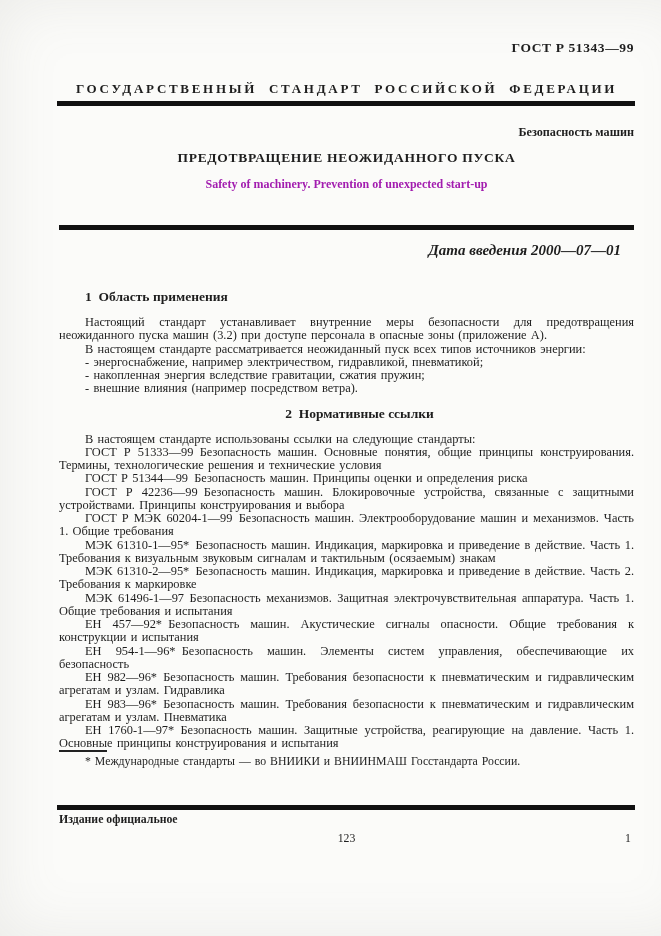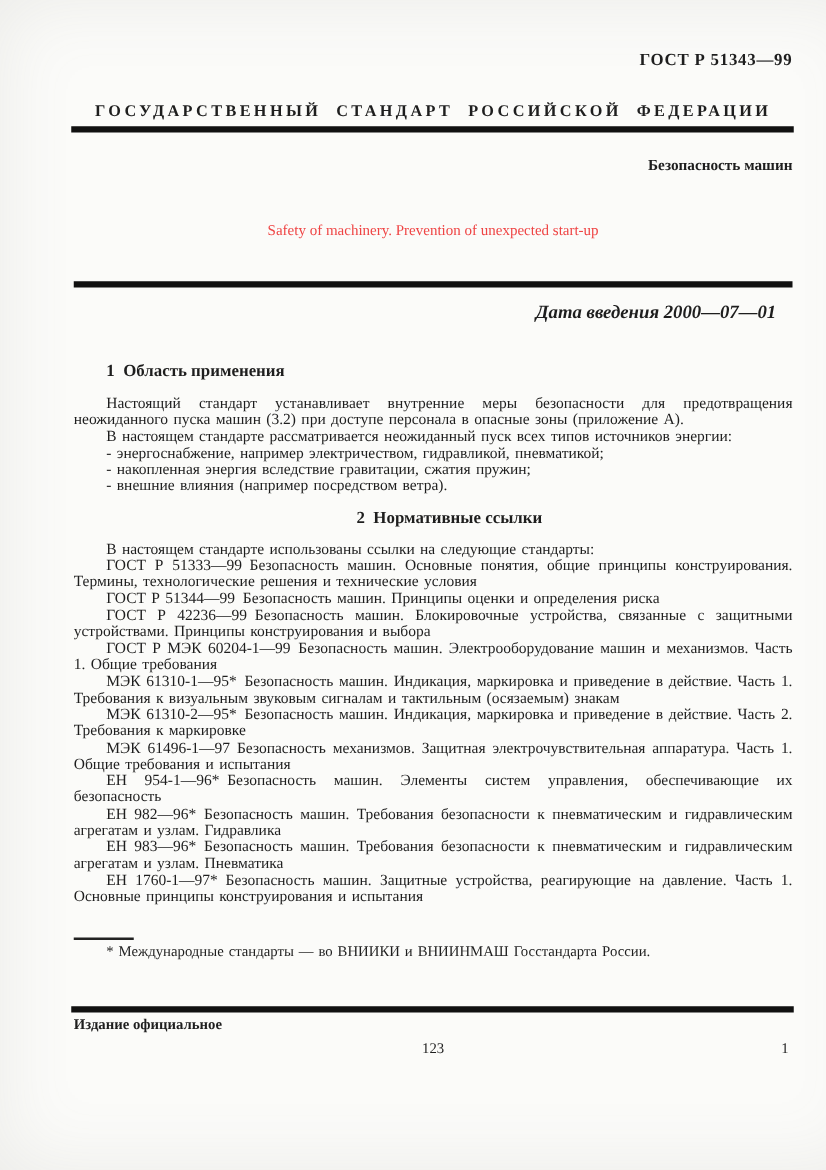--- a/index.html
+++ b/index.html
@@ -13,21 +13,21 @@
     color:#1e1e1e;
     overflow:hidden;
     padding-left:36px;
   }
   .rule{position:absolute;background:#111;height:4.5px;}
   .doc-number{position:absolute;top:40px;right:63px;font-size:13.5px;font-weight:bold;letter-spacing:0.6px;}
   .org-header{position:absolute;top:81px;left:57px;right:61px;text-align:center;font-size:13px;font-weight:bold;letter-spacing:2.7px;word-spacing:6px;white-space:nowrap;}
   .rule-top{top:101px;left:57px;right:62px;}
   .subject{position:absolute;top:125px;left:59px;right:63px;text-align:right;font-size:12.2px;font-weight:bold;}
   .title-ru{position:absolute;top:150px;left:59px;right:63px;text-align:center;font-size:13.5px;font-weight:bold;letter-spacing:0.7px;}
-  .title-en{position:absolute;top:177px;left:59px;right:63px;text-align:center;font-size:12px;color:#ef4444;}
+  .title-en{position:absolute;top:177px;left:59px;right:63px;text-align:center;font-size:12px;color:#a21caf;font-weight:bold;}
   .rule-mid{top:225px;left:59px;right:63px;}
   .date-line{position:absolute;top:242px;right:76px;font-size:15px;font-weight:bold;font-style:italic;}
   .main{position:absolute;top:289px;left:59px;right:63px;}
   .sec-heading{font-size:13.5px;font-weight:bold;line-height:16px;margin:0 0 11px 0;padding-left:26px;}
   .sec-heading.second{margin-top:10px;text-align:center;}
   .main p{font-size:12.4px;line-height:13.25px;text-align:justify;text-indent:26px;margin:0;word-spacing:1.2px;}
   .footnote-rule{position:absolute;top:750px;left:59px;width:48px;height:1.8px;background:#222;}
   .footnote{position:absolute;top:755px;left:59px;right:63px;font-size:11.8px;line-height:13.2px;text-indent:26px;margin:0;word-spacing:1px;}
   .rule-bottom{top:805px;left:57px;right:62px;}
   .edition{position:absolute;top:812px;left:59px;font-size:11.8px;font-weight:bold;}
@@ -38,20 +38,21 @@
 <body>
 
 <div class="page">
 
   <div class="doc-number">ГОСТ Р 51343—99</div>
 
   <div class="org-header">ГОСУДАРСТВЕННЫЙ СТАНДАРТ РОССИЙСКОЙ ФЕДЕРАЦИИ</div>
   <div class="rule rule-top"></div>
 
   <div class="subject">Безопасность машин</div>
+  <div class="title-ru">ПРЕДОТВРАЩЕНИЕ НЕОЖИДАННОГО ПУСКА</div>
   <div class="title-en">Safety of machinery. Prevention of unexpected start-up</div>
   <div class="rule rule-mid"></div>
 
   <div class="date-line">Дата введения 2000—07—01</div>
 
   <div class="main">
     <h2 class="sec-heading">1 Область применения</h2>
     <p>Настоящий стандарт устанавливает внутренние меры безопасности для предотвращения неожиданного пуска машин (3.2) при доступе персонала в опасные зоны (приложение А).</p>
     <p>В настоящем стандарте рассматривается неожиданный пуск всех типов источников энергии:</p>
     <p>- энергоснабжение, например электричеством, гидравликой, пневматикой;</p>
@@ -60,20 +61,21 @@
 
     <h2 class="sec-heading second">2 Нормативные ссылки</h2>
     <p>В настоящем стандарте использованы ссылки на следующие стандарты:</p>
     <p>ГОСТ Р 51333—99 Безопасность машин. Основные понятия, общие принципы конструирования. Термины, технологические решения и технические условия</p>
     <p>ГОСТ Р 51344—99 Безопасность машин. Принципы оценки и определения риска</p>
     <p>ГОСТ Р 42236—99 Безопасность машин. Блокировочные устройства, связанные с защитными устройствами. Принципы конструирования и выбора</p>
     <p>ГОСТ Р МЭК 60204-1—99 Безопасность машин. Электрооборудование машин и механизмов. Часть 1. Общие требования</p>
     <p>МЭК 61310-1—95* Безопасность машин. Индикация, маркировка и приведение в действие. Часть 1. Требования к визуальным звуковым сигналам и тактильным (осязаемым) знакам</p>
     <p>МЭК 61310-2—95* Безопасность машин. Индикация, маркировка и приведение в действие. Часть 2. Требования к маркировке</p>
     <p>МЭК 61496-1—97 Безопасность механизмов. Защитная электрочувствительная аппаратура. Часть 1. Общие требования и испытания</p>
+    <p>ЕН 457—92* Безопасность машин. Акустические сигналы опасности. Общие требования к конструкции и испытания</p>
     <p>ЕН 954-1—96* Безопасность машин. Элементы систем управления, обеспечивающие их безопасность</p>
     <p>ЕН 982—96* Безопасность машин. Требования безопасности к пневматическим и гидравлическим агрегатам и узлам. Гидравлика</p>
     <p>ЕН 983—96* Безопасность машин. Требования безопасности к пневматическим и гидравлическим агрегатам и узлам. Пневматика</p>
     <p>ЕН 1760-1—97* Безопасность машин. Защитные устройства, реагирующие на давление. Часть 1. Основные принципы конструирования и испытания</p>
   </div>
 
   <div class="footnote-rule"></div>
   <p class="footnote">* Международные стандарты — во ВНИИКИ и ВНИИНМАШ Госстандарта России.</p>
 
   <div class="rule rule-bottom"></div>

